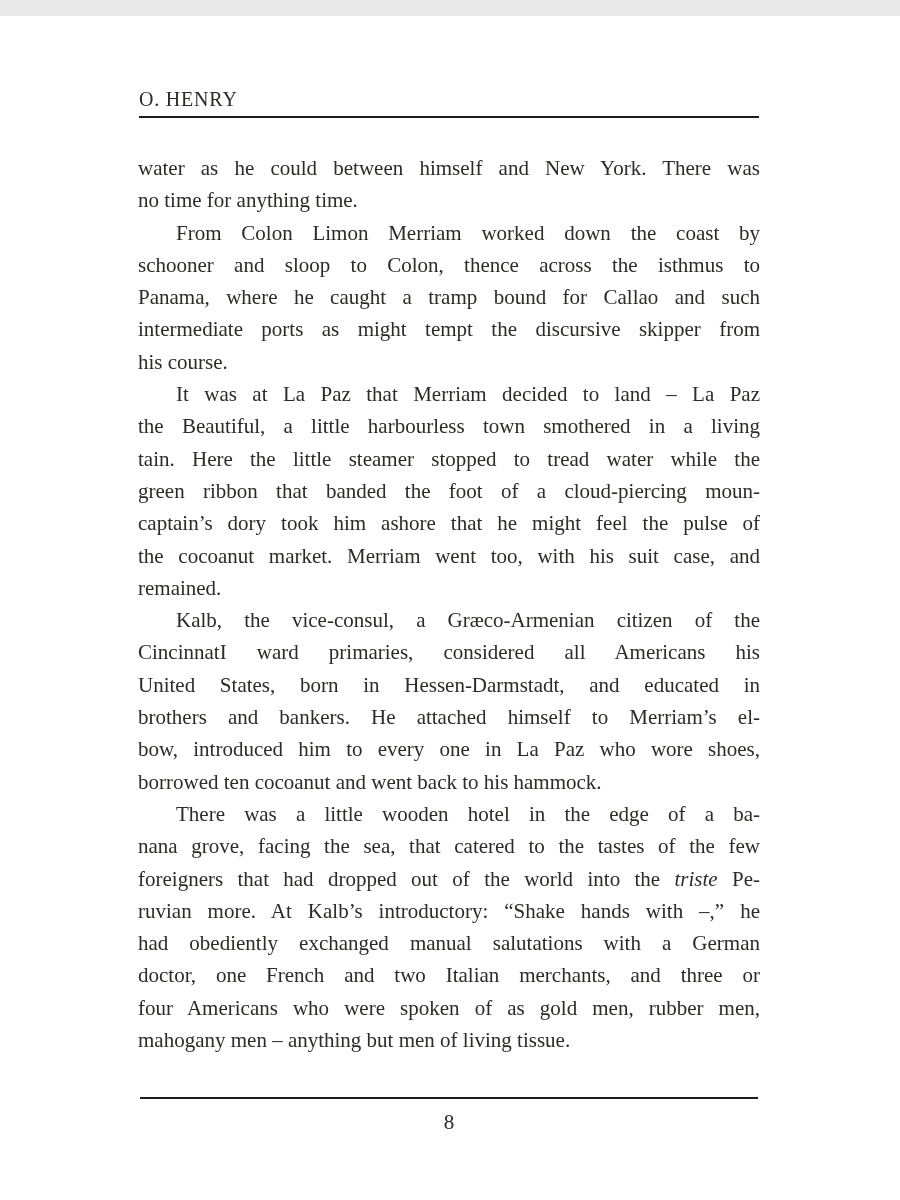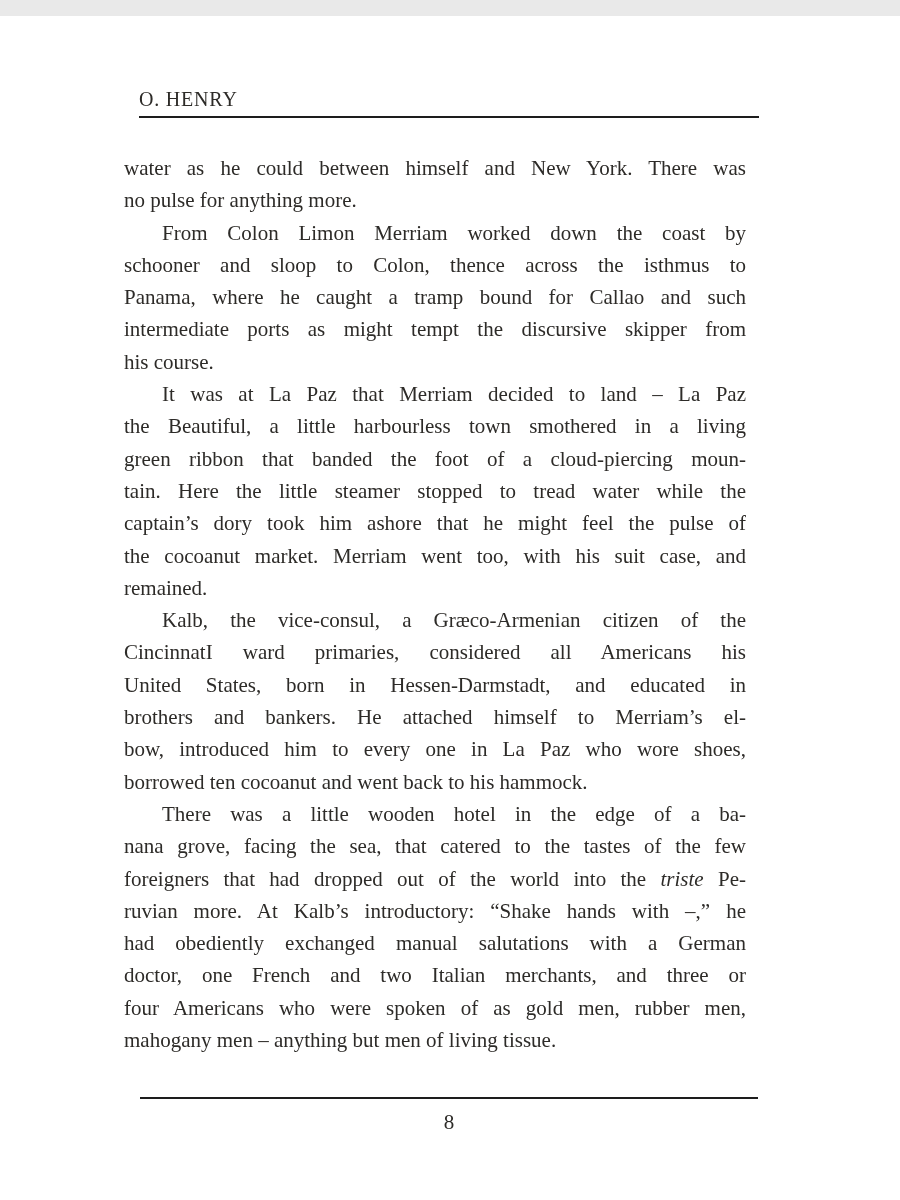--- a/index.html
+++ b/index.html
@@ -29,21 +29,21 @@
   .header-rule {
     position: absolute;
     left: 139px;
     top: 100px;
     width: 620px;
     height: 2px;
     background: var(--rule-color, #1d1d1d);
   }
   .body-text {
     position: absolute;
-    left: 124px;
+    left: 138px;
     top: 136px;
     width: 622px;
     font-size: 21px;
   }
   .line {
     line-height: 32.3px;
     text-align: justify;
     text-align-last: justify;
     -moz-text-align-last: justify;
   }
@@ -74,30 +74,30 @@
 </style>
 </head>
 <body>
 
 <div class="page">
   <div class="running-header">O. HENRY</div>
   <div class="header-rule"></div>
 
   <div class="body-text">
       <div class="line">water as he could between himself and New York. There was</div>
-      <div class="line plast">no pulse for anything more.</div>
+      <div class="line plast">no time for anything time.</div>
       <div class="line indent">From Colon Limon Merriam worked down the coast by</div>
       <div class="line">schooner and sloop to Colon, thence across the isthmus to</div>
       <div class="line">Panama, where he caught a tramp bound for Callao and such</div>
       <div class="line">intermediate ports as might tempt the discursive skipper from</div>
       <div class="line plast">his course.</div>
       <div class="line indent">It was at La Paz that Merriam decided to land – La Paz</div>
       <div class="line">the Beautiful, a little harbourless town smothered in a living</div>
+      <div class="line">tain. Here the little steamer stopped to tread water while the</div>
       <div class="line">green ribbon that banded the foot of a cloud-piercing moun-</div>
-      <div class="line">tain. Here the little steamer stopped to tread water while the</div>
       <div class="line">captain’s dory took him ashore that he might feel the pulse of</div>
       <div class="line">the cocoanut market. Merriam went too, with his suit case, and</div>
       <div class="line plast">remained.</div>
       <div class="line indent">Kalb, the vice-consul, a Græco-Armenian citizen of the</div>
       <div class="line">CincinnatI ward primaries, considered all Americans his</div>
       <div class="line">United States, born in Hessen-Darmstadt, and educated in</div>
       <div class="line">brothers and bankers. He attached himself to Merriam’s el-</div>
       <div class="line">bow, introduced him to every one in La Paz who wore shoes,</div>
       <div class="line plast">borrowed ten cocoanut and went back to his hammock.</div>
       <div class="line indent">There was a little wooden hotel in the edge of a ba-</div>

